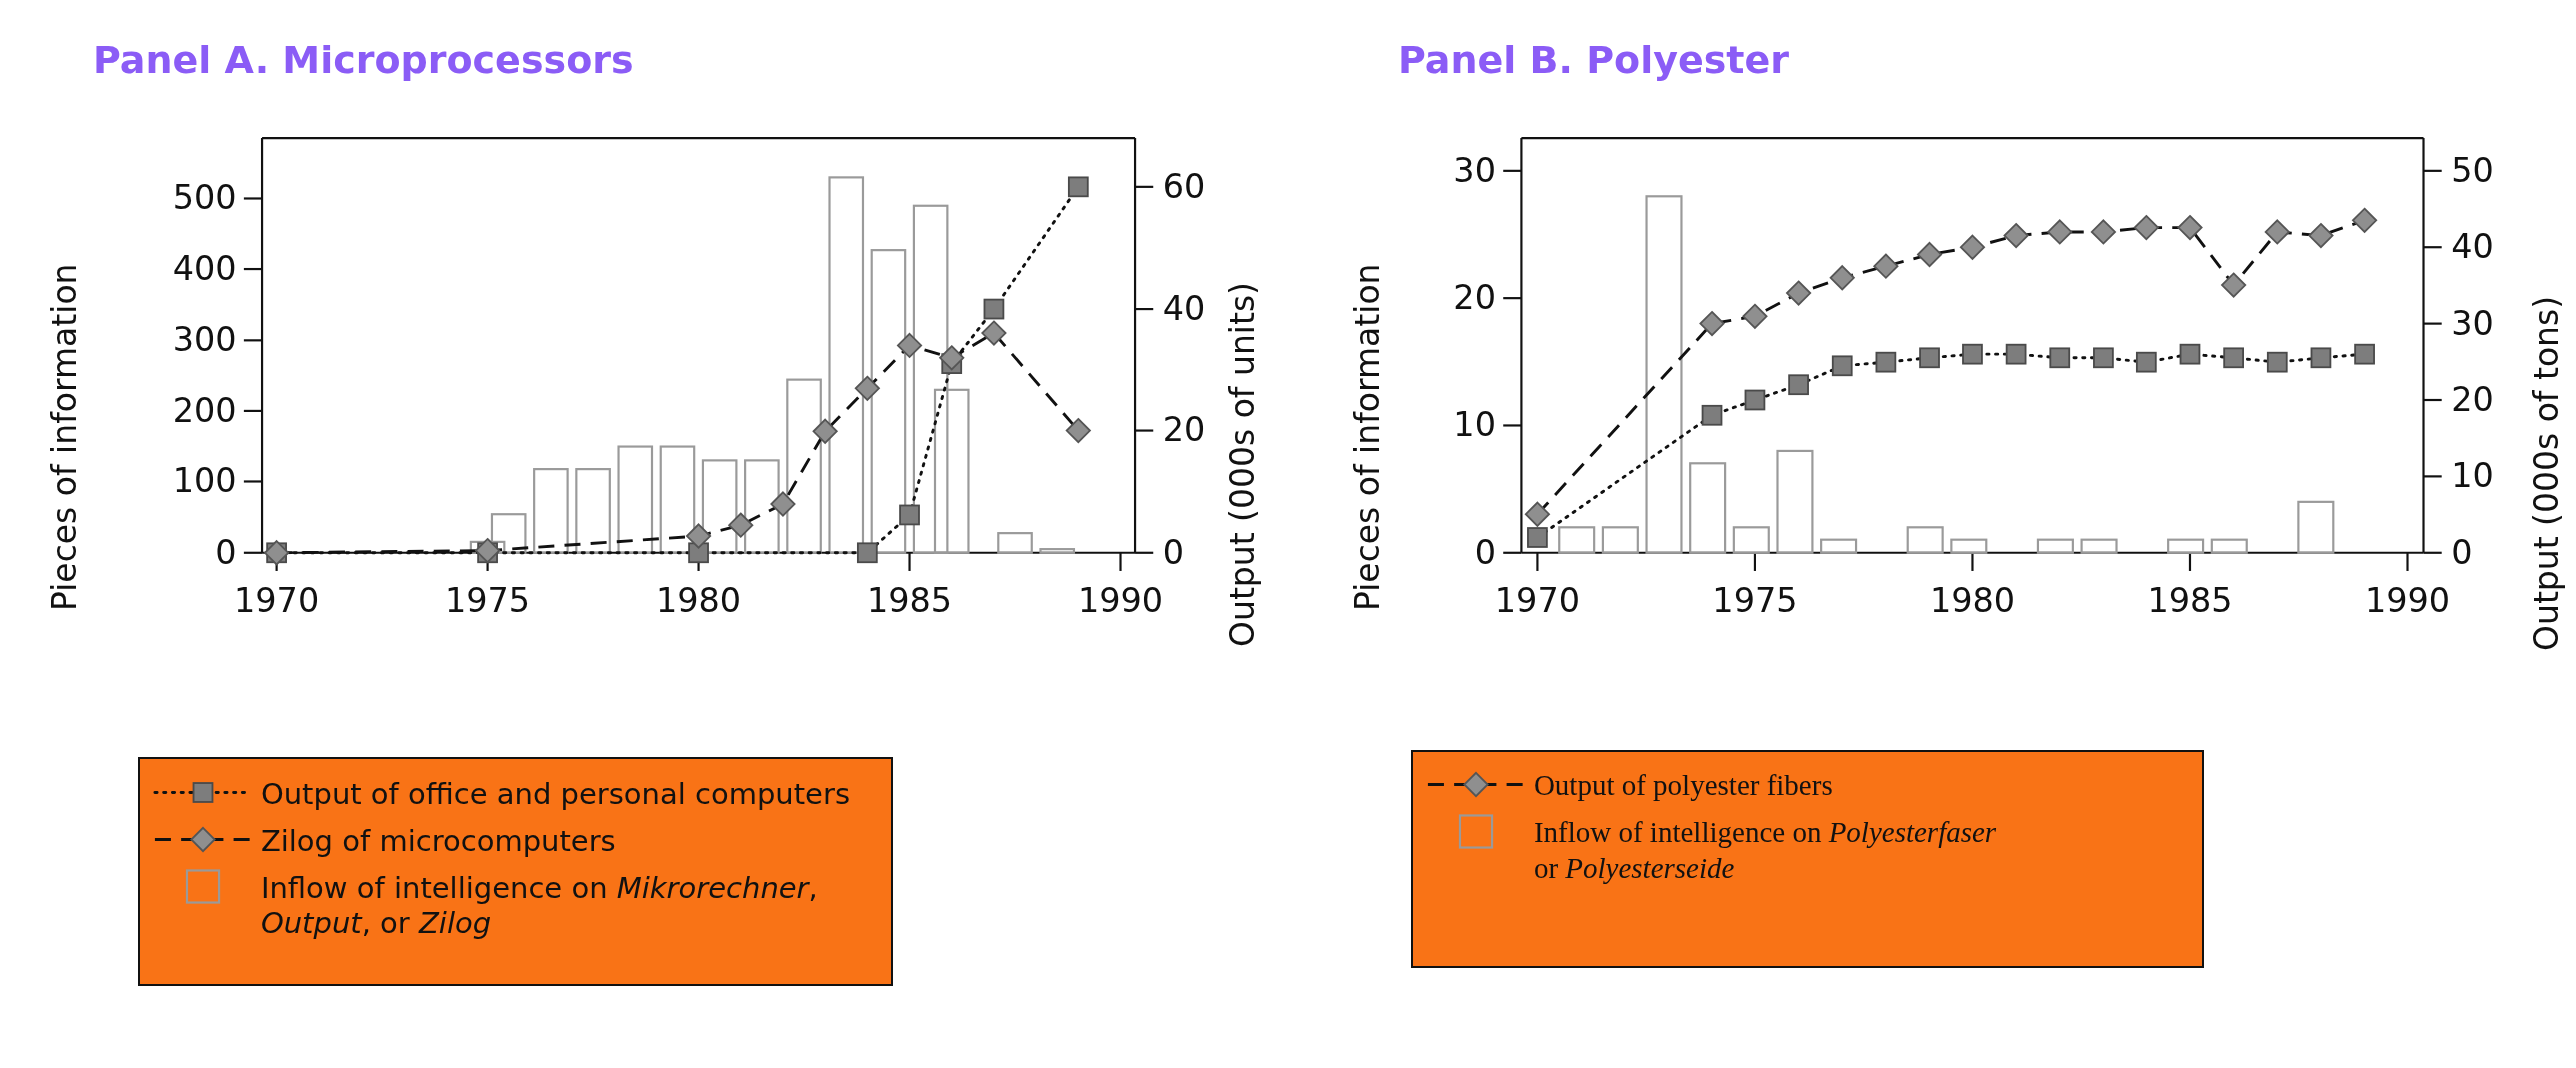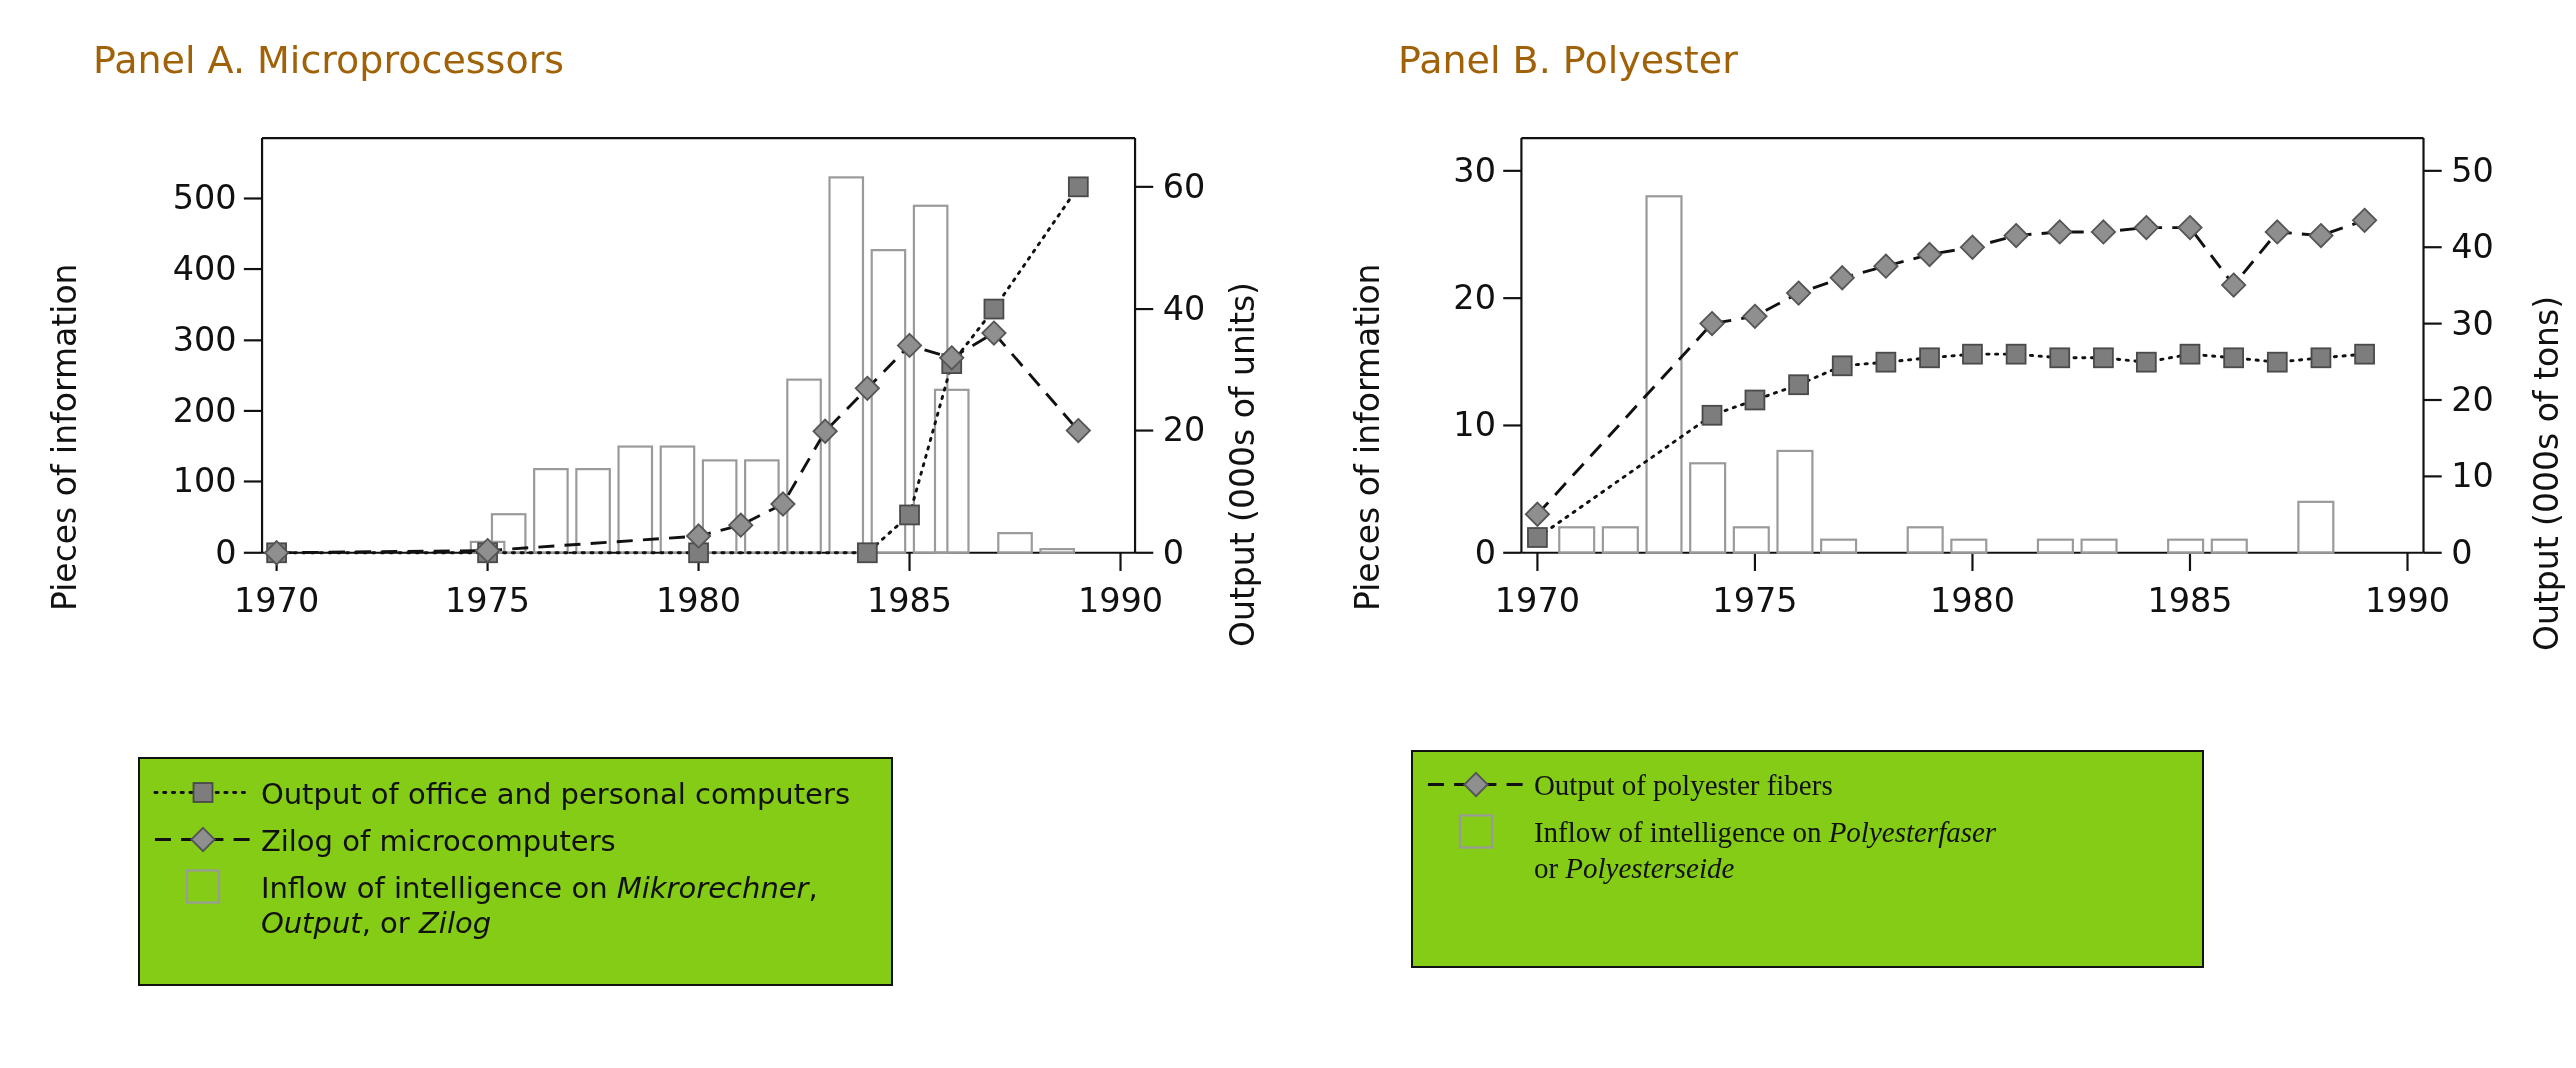--- a/index.html
+++ b/index.html
@@ -24,22 +24,22 @@
     top: 0;
     width: 1288px;
     height: 1068px;
   }
   .panel-a { left: 0; }
   .panel-b { left: 1303px; }
 
   .panel-title {
     position: absolute;
     font-size: 38px;
-    font-weight: 400;
-    color: #a16207;
+    font-weight: 700;
+    color: #8b5cf6;
     white-space: nowrap;
   }
   .panel-a .panel-title { left: 93px; top: 38px; }
   .panel-b .panel-title { left: 95px; top: 38px; }
 
   .plot-wrap {
     position: absolute;
     left: 0;
     top: 109px;
     width: 1288px;
@@ -57,21 +57,21 @@
   }
   .axis-title.right {
     transform: rotate(-90deg);
   }
 
   svg { display: block; }
 
   .legend-box {
     position: absolute;
     border: 2.2px solid #111;
-    background: #84cc16;
+    background: #f97316;
     box-sizing: border-box;
   }
   .legend-row {
     display: flex;
     align-items: flex-start;
     font-size: 29px;
     line-height: 1.22;
     color: #111;
     white-space: nowrap;
   }

